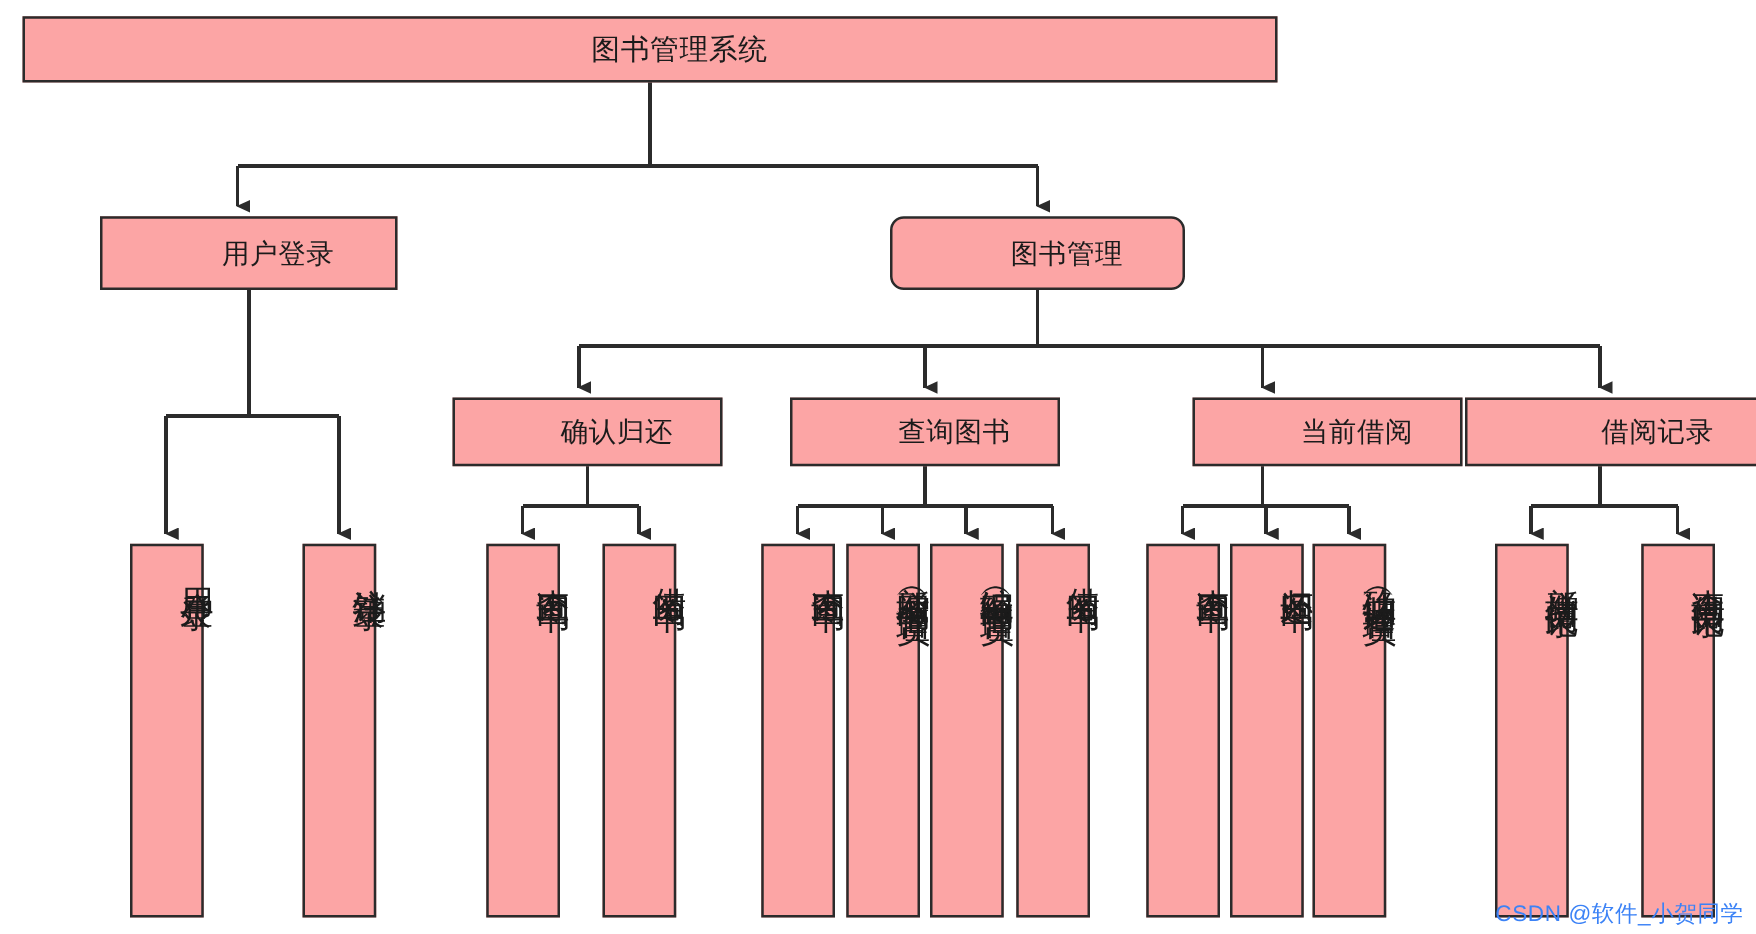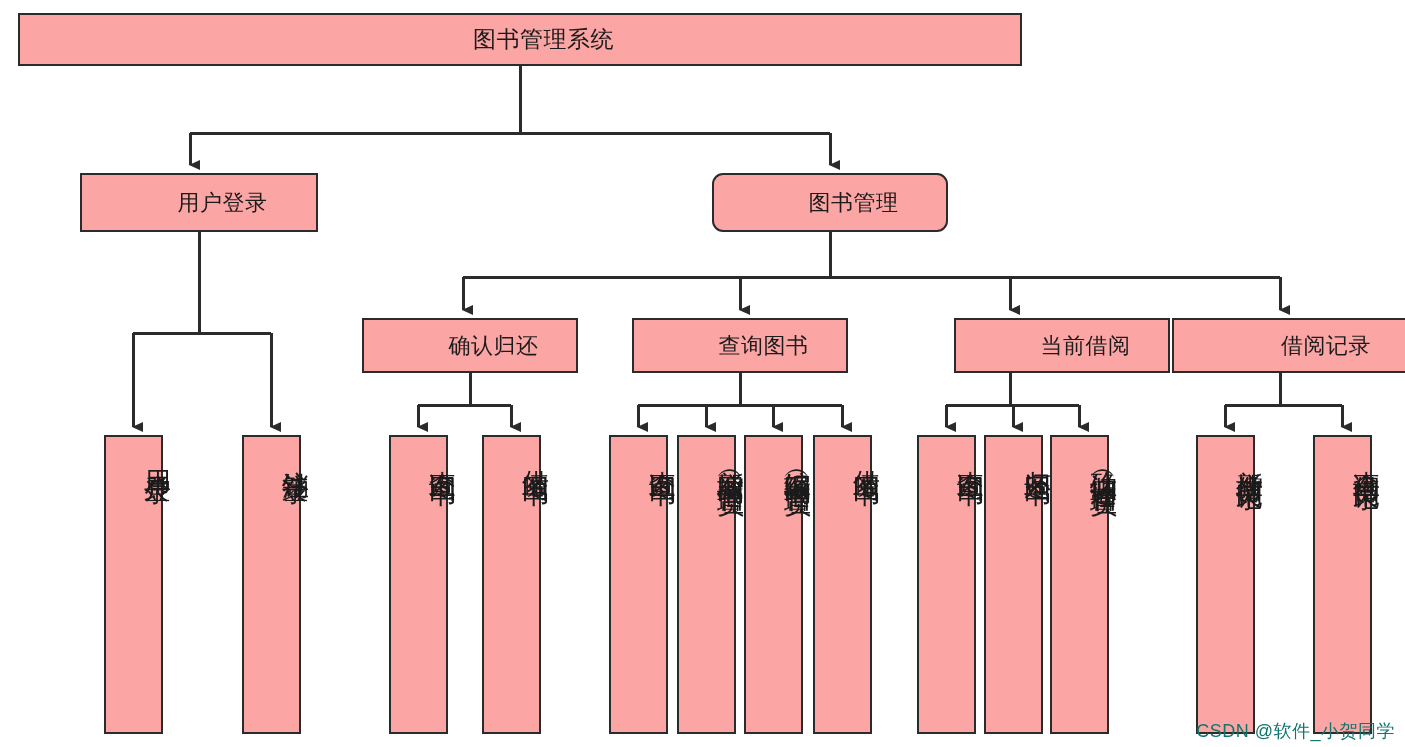--- a/index.html
+++ b/index.html
@@ -57,21 +57,21 @@
     line-height:1.0;
     letter-spacing:3px;
     white-space:nowrap;
   }
   
   #watermark{
     position:absolute;
     right:10px;
     bottom:4px;
     font-size:18px;
-    color:#0f766e;
+    color:#3b82f6;
     letter-spacing:0.5px;
     white-space:nowrap;
     user-select:none;
   }
 </style>
 </head>
 <body>
 
 <div id="canvas">
 

